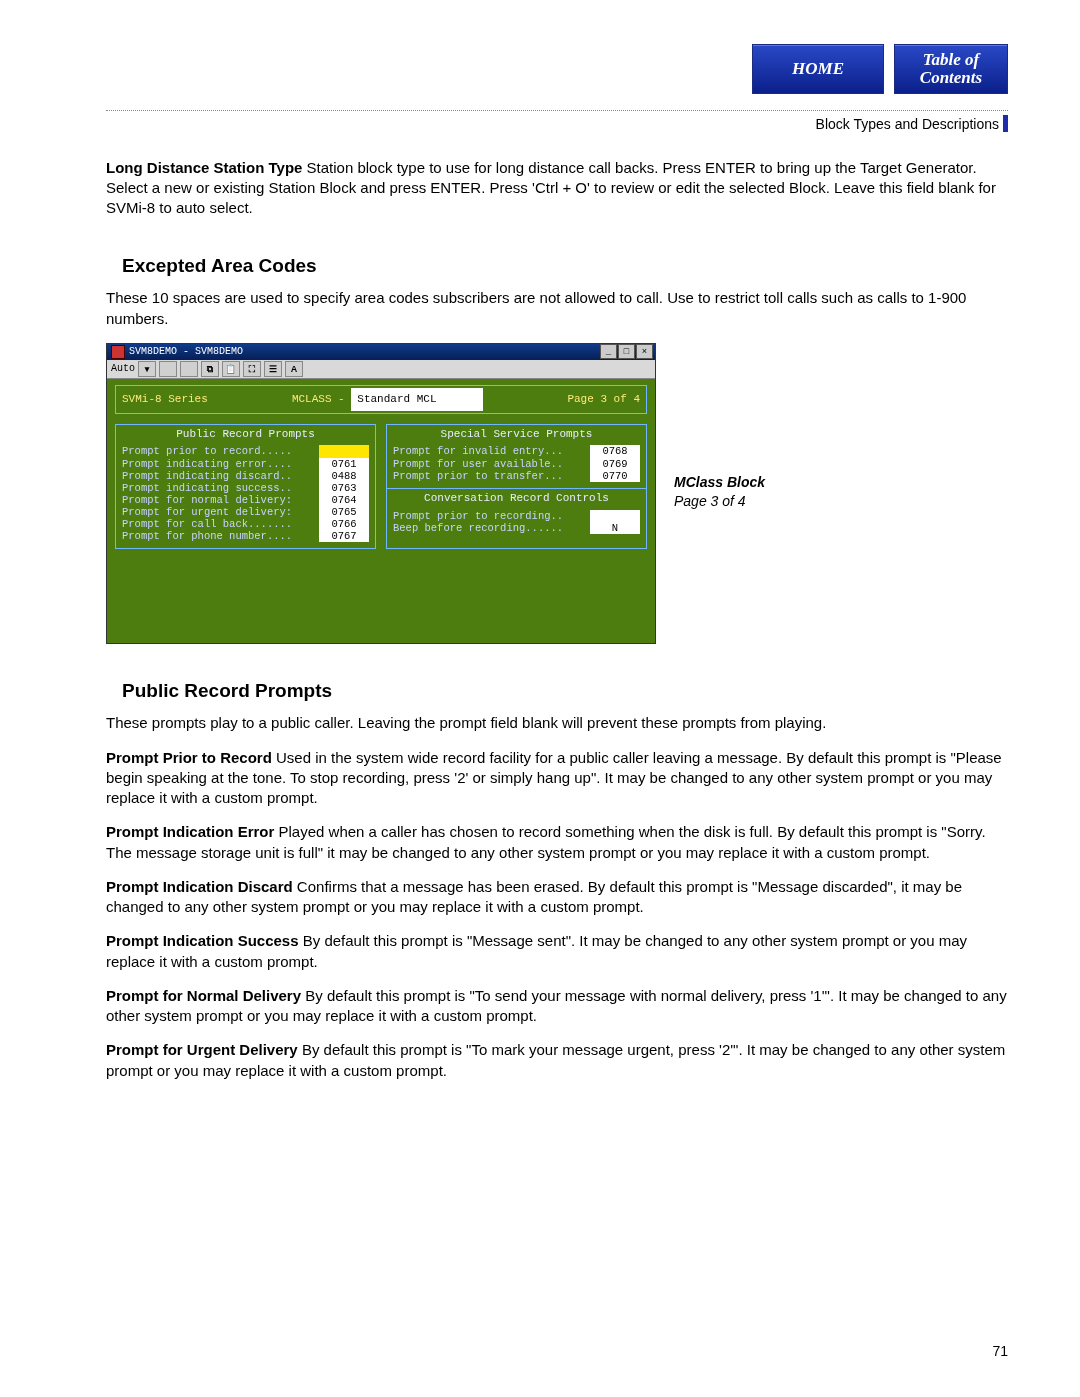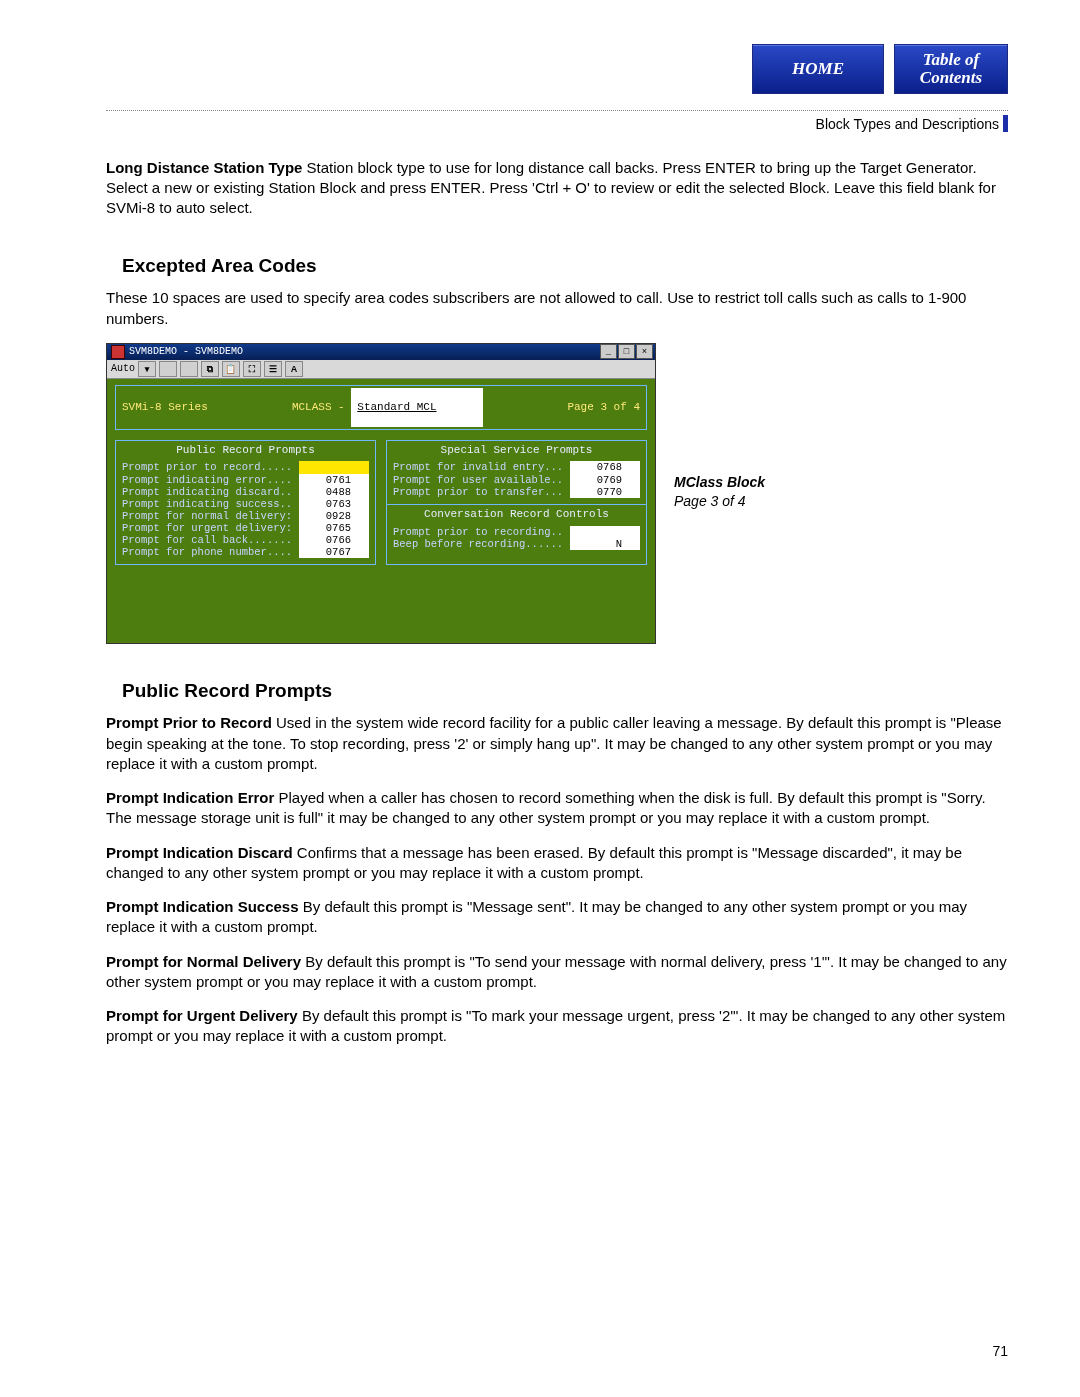--- a/index.html
+++ b/index.html
@@ -127,22 +127,22 @@
     align-items: center;
     border: 1px solid #6fb7ff;
     padding: 2px 6px;
     margin-bottom: 10px;
     color:#ffe97a;
     font-size:11px;
     justify-content: space-between;
   }
   .hdr-row .mclass { color:#ffe97a; }
   .hdr-row .valbox {
-    background:#fff; color:#000; padding:12px 6px;
-    display:inline-block; min-width: 120px; text-decoration: underline;
+    background:#fff; color:#000; padding:4px 6px;
+    display:inline-block; min-width: 120px;
   }
   .panels { display:flex; gap:10px; }
   .panel {
     border: 1px solid #6fb7ff;
     flex: 1;
     padding: 0 0 6px 0;
   }
   .panel .ph {
     text-align: center;
     color: #e6ecff;
@@ -151,21 +151,21 @@
   }
   .plist { padding: 0 6px; }
   .pline {
     display: flex;
     justify-content: space-between;
     white-space: pre;
     font-size: 10.5px;
     line-height: 1.15;
   }
   .pline .lbl { color:#c7d4ff; }
-  .pline .val { background:#fff; color:#000; padding:0 18px; min-width:34px; text-align:right;}
+  .pline .val { background:#fff; color:#000; padding:0 8px; min-width:34px; text-align:center;}
   .pline .val.hot { background:#ffe600; }
   .subpanel {
     border-top: 1px solid #6fb7ff;
     margin-top: 6px;
   }
   .statusbar {
     text-align: center;
     color: #c7d4ff;
     padding-top: 68px;
     font-size: 11px;
@@ -240,21 +240,21 @@
         </div>
 
         <div class="panels">
           <div class="panel">
             <div class="ph">Public Record Prompts</div>
             <div class="plist" id="left-list">
                 <div class="pline"><span class="lbl">Prompt prior to record.....</span><span class="val hot"></span></div>
                 <div class="pline"><span class="lbl">Prompt indicating error....</span><span class="val">0761</span></div>
                 <div class="pline"><span class="lbl">Prompt indicating discard..</span><span class="val">0488</span></div>
                 <div class="pline"><span class="lbl">Prompt indicating success..</span><span class="val">0763</span></div>
-                <div class="pline"><span class="lbl">Prompt for normal delivery:</span><span class="val">0928</span></div>
+                <div class="pline"><span class="lbl">Prompt for normal delivery:</span><span class="val">0764</span></div>
                 <div class="pline"><span class="lbl">Prompt for urgent delivery:</span><span class="val">0765</span></div>
                 <div class="pline"><span class="lbl">Prompt for call back.......</span><span class="val">0766</span></div>
                 <div class="pline"><span class="lbl">Prompt for phone number....</span><span class="val">0767</span></div>
               </div>
           </div>
           <div class="panel">
             <div class="ph">Special Service Prompts</div>
             <div class="plist" id="right-list">
                 <div class="pline"><span class="lbl">Prompt for invalid entry...</span><span class="val">0768</span></div>
                 <div class="pline"><span class="lbl">Prompt for user available..</span><span class="val">0769</span></div>
@@ -273,20 +273,21 @@
       </div>
     </div>
 
     <div class="caption-col">
       <div class="t1">MClass Block</div>
       <div class="t2">Page 3 of 4</div>
     </div>
   </div>
 
   <div class="sec-title">Public Record Prompts</div>
+  <p>These prompts play to a public caller. Leaving the prompt field blank will prevent these prompts from playing.</p>
 
   <div id="items">
       <p><span class="term">Prompt Prior to Record</span><span>   Used in the system wide record facility for a public caller leaving a message. By default this prompt is "Please begin speaking at the tone. To stop recording, press '2' or simply hang up". It may be changed to any other system prompt or you may replace it with a custom prompt.</span></p>
       <p><span class="term">Prompt Indication Error</span><span>   Played when a caller has chosen to record something when the disk is full. By default this prompt is "Sorry. The message storage unit is full" it may be changed to any other system prompt or you may replace it with a custom prompt.</span></p>
       <p><span class="term">Prompt Indication Discard</span><span>   Confirms that a message has been erased. By default this prompt is "Message discarded", it may be changed to any other system prompt or you may replace it with a custom prompt.</span></p>
       <p><span class="term">Prompt Indication Success</span><span>   By default this prompt is "Message sent". It may be changed to any other system prompt or you may replace it with a custom prompt.</span></p>
       <p><span class="term">Prompt for Normal Delivery</span><span>   By default this prompt is "To send your message with normal delivery, press '1'". It may be changed to any other system prompt or you may replace it with a custom prompt.</span></p>
       <p><span class="term">Prompt for Urgent Delivery</span><span>   By default this prompt is "To mark your message urgent, press '2'". It may be changed to any other system prompt or you may replace it with a custom prompt.</span></p>
     </div>
 

